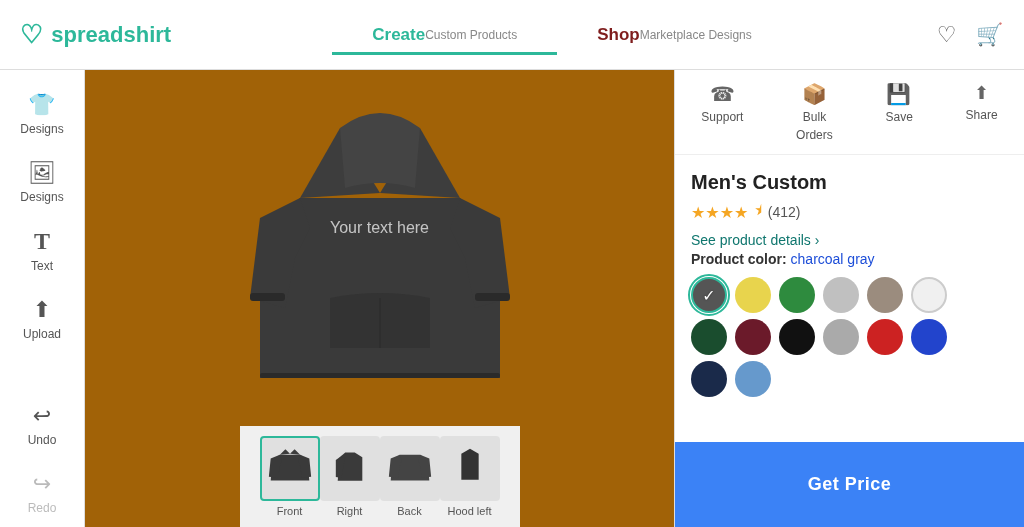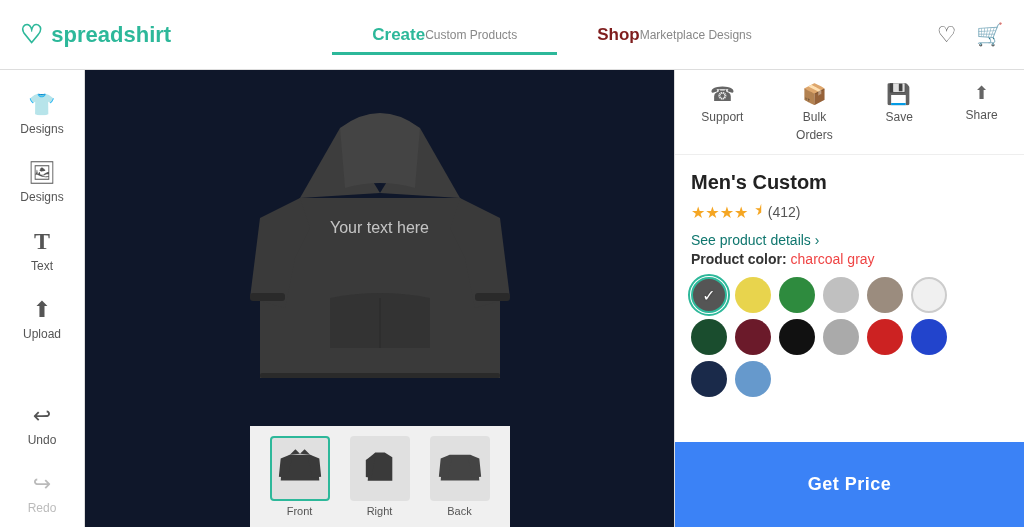--- a/index.html
+++ b/index.html
@@ -107,21 +107,21 @@
       display: flex;
       flex-direction: column;
       align-items: center;
       margin-top: auto;
       width: 100%;
     }
 
     
     .canvas-area {
       flex: 1;
-      background: #0f172a;
+      background: #a16207;
       display: flex;
       flex-direction: column;
       align-items: center;
       justify-content: center;
       position: relative;
     }
     .product-image-container {
       display: flex;
       align-items: center;
       justify-content: center;
@@ -142,21 +142,21 @@
       color: rgba(255,255,255,0.7);
       font-size: 16px;
       font-family: Arial;
       text-align: center;
       pointer-events: none;
     }
 
     
     .thumbnail-bar {
       display: flex;
-      gap: 20px;
+      gap: 0;
       padding: 10px 20px;
       background: #f0f0f0;
       justify-content: center;
     }
     .thumbnail {
       display: flex;
       flex-direction: column;
       align-items: center;
       gap: 4px;
       cursor: pointer;
@@ -230,21 +230,21 @@
       font-size: 14px;
       cursor: pointer;
       margin-bottom: 3px;
       display: block;
     }
     .color-label {
       font-size: 14px;
       color: #333;
       margin-bottom: 10px;
     }
-    .color-label span { font-weight: normal; color: #ef4444; margin-top: 13px; }
+    .color-label span { font-weight: normal; color: #1d4ed8; margin-top: 13px; }
     .color-grid {
       display: grid;
       grid-template-columns: repeat(6, 38px);
       gap: 6px;
       margin-bottom: 8px;
     }
     .color-swatch {
       width: 36px;
       height: 36px;
       border-radius: 50%;
@@ -392,20 +392,28 @@
       </div>
       <div class="thumbnail">
         <div class="thumbnail-box">
           <svg viewBox="0 0 50 55" width="46" height="52">
             <path d="M14,12 L6,18 L4,40 L46,40 L44,18 L36,12 Z" fill="#444"></path>
             <path d="M14,12 L4,16 L2,36 L12,37 L14,24 L16,18Z" fill="#444"></path>
             <path d="M36,12 L46,16 L48,36 L38,37 L36,24 L34,18Z" fill="#444"></path>
           </svg>
         </div>
         <span class="thumbnail-label">Back</span>
+      </div>
+      <div class="thumbnail">
+        <div class="thumbnail-box">
+          <svg viewBox="0 0 30 55" width="26" height="52">
+            <path d="M5,10 L5,40 L25,40 L25,10 L15,4 Z" fill="#333"></path>
+          </svg>
+        </div>
+        <span class="thumbnail-label">Hood left</span>
       </div>
     </div>
   </div>
 
   <div class="right-panel">
 
     <div class="right-top-toolbar">
       <div class="toolbar-item">
         <span class="toolbar-icon">☎</span>
         <span>Support</span>

